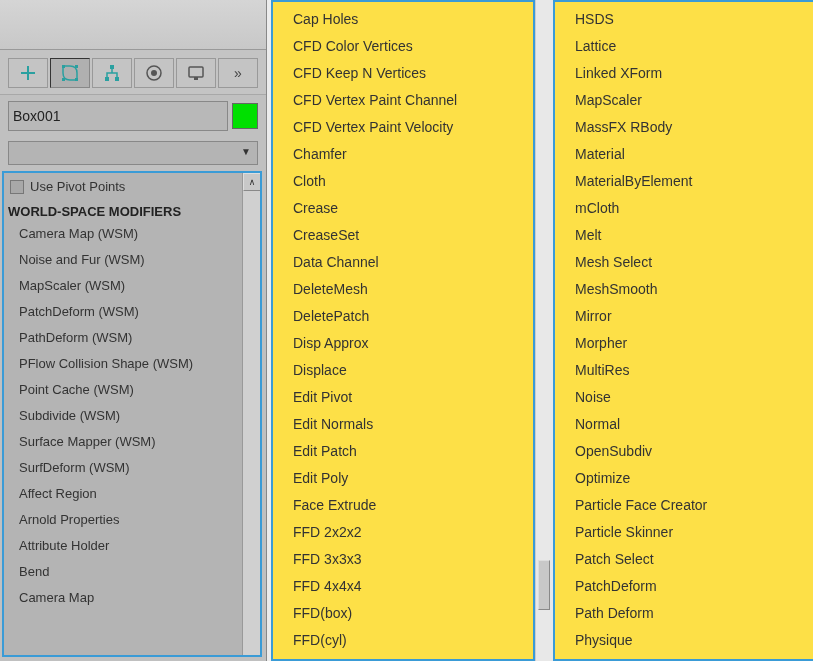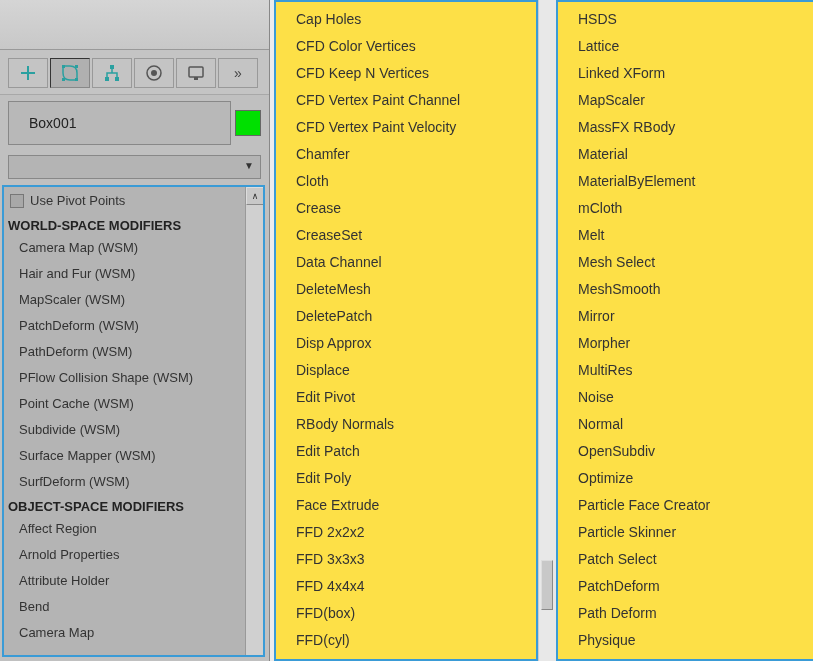--- a/index.html
+++ b/index.html
@@ -49,24 +49,24 @@
   }
   .tool-btn svg { width: 20px; height: 20px; }
   .name-row {
     display: flex;
     padding: 6px 8px;
     gap: 4px;
     align-items: center;
   }
   .name-input {
     flex: 1;
-    height: 44px;
+    height: 30px;
     background: #b8b8b8;
     border: 1px solid #888;
-    padding: 0 20px;
+    padding: 0 4px;
     font-size: 14px;
     color: #222;
   }
   .color-swatch {
     width: 26px;
     height: 26px;
     background: #00e000;
     border: 1px solid #666;
     cursor: pointer;
   }
@@ -252,31 +252,30 @@
 
   <div class="mod-list-container">
     <div class="mod-list">
       <div class="pivot-row">
         <div class="pivot-checkbox"></div>
         <span>Use Pivot Points</span>
       </div>
       <div class="section-header">WORLD-SPACE MODIFIERS</div>
       <div id="wsm-list">
           <div class="mod-item">Camera Map (WSM)</div>
-          <div class="mod-item">Hair and Fur (WSM)</div>
+          <div class="mod-item">Noise and Fur (WSM)</div>
           <div class="mod-item">MapScaler (WSM)</div>
           <div class="mod-item">PatchDeform (WSM)</div>
           <div class="mod-item">PathDeform (WSM)</div>
           <div class="mod-item">PFlow Collision Shape (WSM)</div>
           <div class="mod-item">Point Cache (WSM)</div>
           <div class="mod-item">Subdivide (WSM)</div>
           <div class="mod-item">Surface Mapper (WSM)</div>
           <div class="mod-item">SurfDeform (WSM)</div>
         </div>
-      <div class="section-header">OBJECT-SPACE MODIFIERS</div>
       <div id="osm-list1">
           <div class="mod-item">Affect Region</div>
           <div class="mod-item">Arnold Properties</div>
           <div class="mod-item">Attribute Holder</div>
           <div class="mod-item">Bend</div>
           <div class="mod-item">Camera Map</div>
         </div>
     </div>
     <div class="scrollbar">
       <div class="scroll-up">∧</div>
@@ -296,21 +295,21 @@
         <div class="col-item">Chamfer</div>
         <div class="col-item">Cloth</div>
         <div class="col-item">Crease</div>
         <div class="col-item">CreaseSet</div>
         <div class="col-item">Data Channel</div>
         <div class="col-item">DeleteMesh</div>
         <div class="col-item">DeletePatch</div>
         <div class="col-item">Disp Approx</div>
         <div class="col-item">Displace</div>
         <div class="col-item">Edit Pivot</div>
-        <div class="col-item">RBody Normals</div>
+        <div class="col-item">Edit Normals</div>
         <div class="col-item">Edit Patch</div>
         <div class="col-item">Edit Poly</div>
         <div class="col-item">Face Extrude</div>
         <div class="col-item">FFD 2x2x2</div>
         <div class="col-item">FFD 3x3x3</div>
         <div class="col-item">FFD 4x4x4</div>
         <div class="col-item">FFD(box)</div>
         <div class="col-item">FFD(cyl)</div>
         <div class="col-item">Filter Mesh Colors By Hue</div>
       </div>

